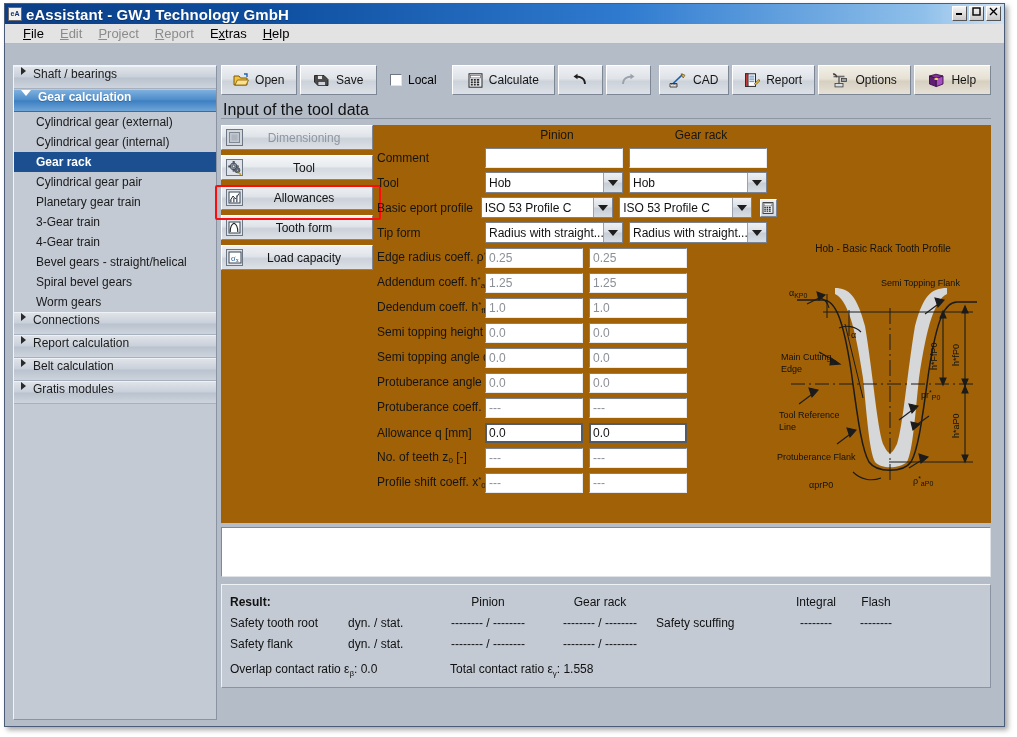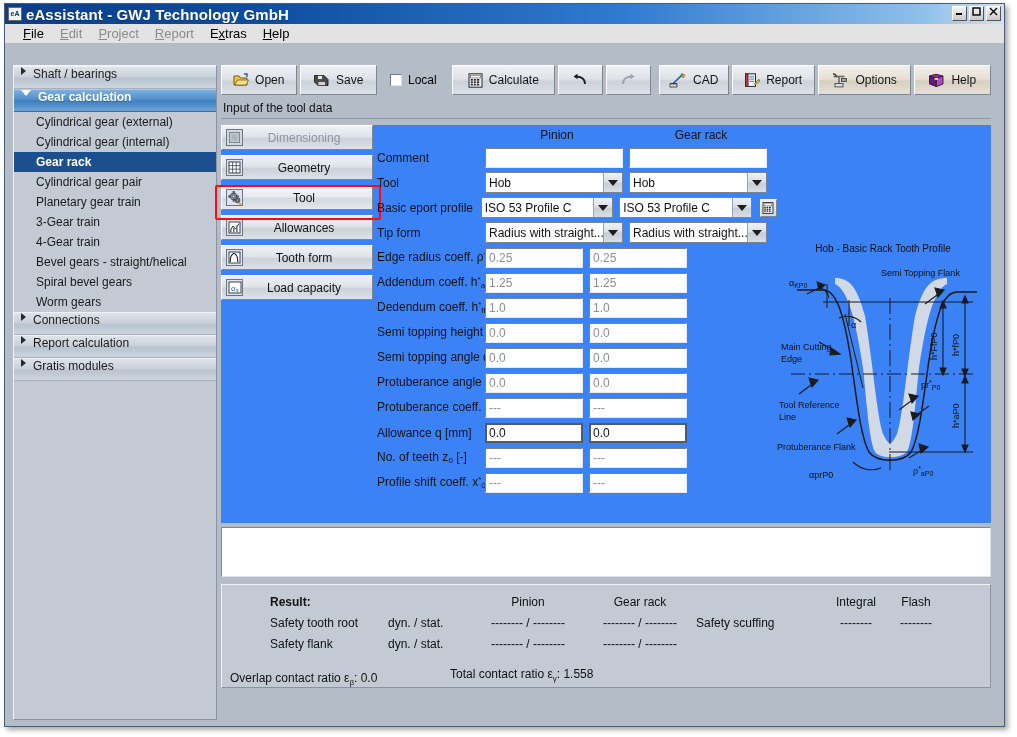--- a/index.html
+++ b/index.html
@@ -172,30 +172,30 @@
   .cbox {
     width: 12px; height: 12px;
     background: #fff; border: 1px solid #6e7785;
     border-right-color:#dfe3e8; border-bottom-color:#dfe3e8;
   }
   .tb-sep { width: 2px; }
 
   .section-label {
     margin-top: 6px;
     height: 18px;
-    font-size: 12px; color: #111;
+    font-size: 16px; color: #111;
     padding-left: 2px;
     border-bottom: 1px solid #8d96a3;
   }
 
   .workarea {
     position: relative;
     margin-top: 6px;
     height: 398px;
-    background: #3b82f6;
+    background: #a16207;
   }
 
   
   .vtabs {
     position: absolute; left: 0; top: 0;
     width: 152px;
     display: flex; flex-direction: column; gap: 5px;
   }
   .vtab {
     height: 25px;
@@ -298,21 +298,21 @@
     margin-left: 2px;
   }
 
   
   .diagram {
     position: absolute;
     left: 556px; top: 118px;
     width: 212px; height: 250px;
   }
   .diagram .dtitle {
-    font-size: 10px; color: #111; text-align: center; margin-bottom: 2px;
+    font-size: 10px; color: #111; text-align: center; margin-bottom: 12px;
   }
 
   
   .notes {
     margin-top: 4px;
     height: 50px;
     background: #ffffff;
     border: 1px solid #7f8895;
     border-right-color: #dfe3e8; border-bottom-color: #dfe3e8;
   }
@@ -321,32 +321,32 @@
   .result {
     margin-top: 7px;
     height: 104px;
     background: #c3cad4;
     border: 1px solid #8a93a1;
     border-top-color: #eef1f5; border-left-color: #eef1f5;
     padding: 6px 8px 0 8px;
     position: relative;
     font-size: 12px; color: #111;
   }
-  .res-line { display: flex; align-items: center; height: 21px; margin-left: 40px; }
+  .res-line { display: flex; align-items: center; height: 21px; }
   .res-line .c-title { width: 118px; font-weight: bold; }
   .res-line .c-lab   { width: 118px; }
   .res-line .c-dyn   { width: 84px; }
   .res-line .c-pin   { width: 112px; text-align: center; }
   .res-line .c-rack  { width: 112px; text-align: center; }
   .res-line .c-scuff { width: 130px; }
   .res-line .c-int   { width: 60px; text-align: center; }
   .res-line .c-fla   { width: 60px; text-align: center; }
   .res-ratios { display:flex; align-items:center; margin-top: 8px; }
   .res-ratios .r1 { width: 230px; }
-  .res-ratios .r2 { width: 220px; margin-top: 9px; }
+  .res-ratios .r2 { width: 220px; }
   .res-ratios .r3 { width: 200px; }
   sub.sm { font-size: 8px; vertical-align: -3px; }
 </style>
 </head>
 <body>
 
 <div id="root">
   <div class="win">
 
     <div class="titlebar">
@@ -425,20 +425,24 @@
             <span>Worm gears</span>
           </div>
 
         <div class="grp-header">
           <span class="tri"></span>
           <span>Connections</span>
         </div>
         <div class="grp-header">
           <span class="tri"></span>
           <span>Report calculation</span>
+        </div>
+        <div class="grp-header">
+          <span class="tri"></span>
+          <span>Belt calculation</span>
         </div>
         <div class="grp-header">
           <span class="tri"></span>
           <span>Gratis modules</span>
         </div>
       </div>
 
       <div class="main">
 
         <div class="toolbar">
@@ -548,34 +552,20 @@
 
           <div class="vtabs">
             <div class="vtab disabled">
               <span class="vt-ico">
                 <svg width="13" height="13" viewBox="0 0 13 13">
                     <rect x="1.5" y="1.5" width="10" height="10" fill="#c2c7cf" stroke="#808894" stroke-width="1"></rect>
                     <rect x="3.5" y="3.5" width="6" height="6" fill="#aeb5bf"></rect>
                   </svg>
               </span>
               <span class="vt-label">Dimensioning</span>
-            </div>
-            <div class="vtab">
-              <span class="vt-ico">
-                <svg width="13" height="13" viewBox="0 0 13 13">
-                    <rect x="1" y="1" width="11" height="11" fill="#ffffff" stroke="#394454" stroke-width="1"></rect>
-                    <g stroke="#394454" stroke-width="0.8">
-                      <path d="M4.6 1 v11"></path>
-                      <path d="M8.2 1 v11"></path>
-                      <path d="M1 4.6 h11"></path>
-                      <path d="M1 8.2 h11"></path>
-                    </g>
-                  </svg>
-              </span>
-              <span class="vt-label">Geometry</span>
             </div>
             <div class="vtab active">
               <span class="vt-ico">
                 <svg width="14" height="14" viewBox="0 0 14 14">
                   <g fill="#8c939e" stroke="#3b4250" stroke-width="0.7">
                     <circle cx="5.6" cy="5.4" r="3.4"></circle>
                       <circle cx="5.6" cy="5.4" r="1.3" fill="#e3e6ea"></circle>
                     <rect x="5" y="0.6" width="1.3" height="1.7"></rect>
                       <rect x="5" y="8.5" width="1.3" height="1.7"></rect>
                     <rect x="0.7" y="4.8" width="1.7" height="1.3"></rect>

